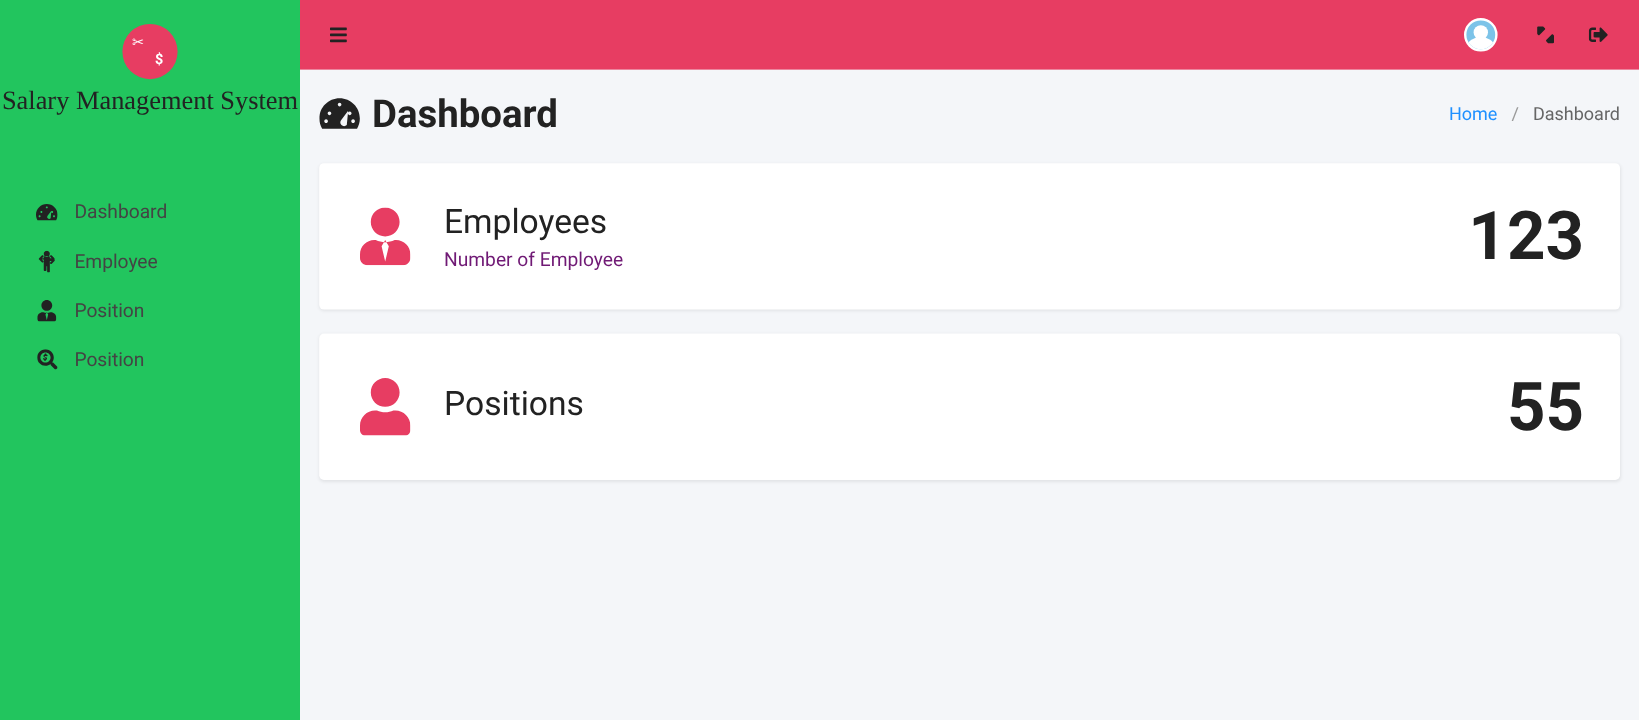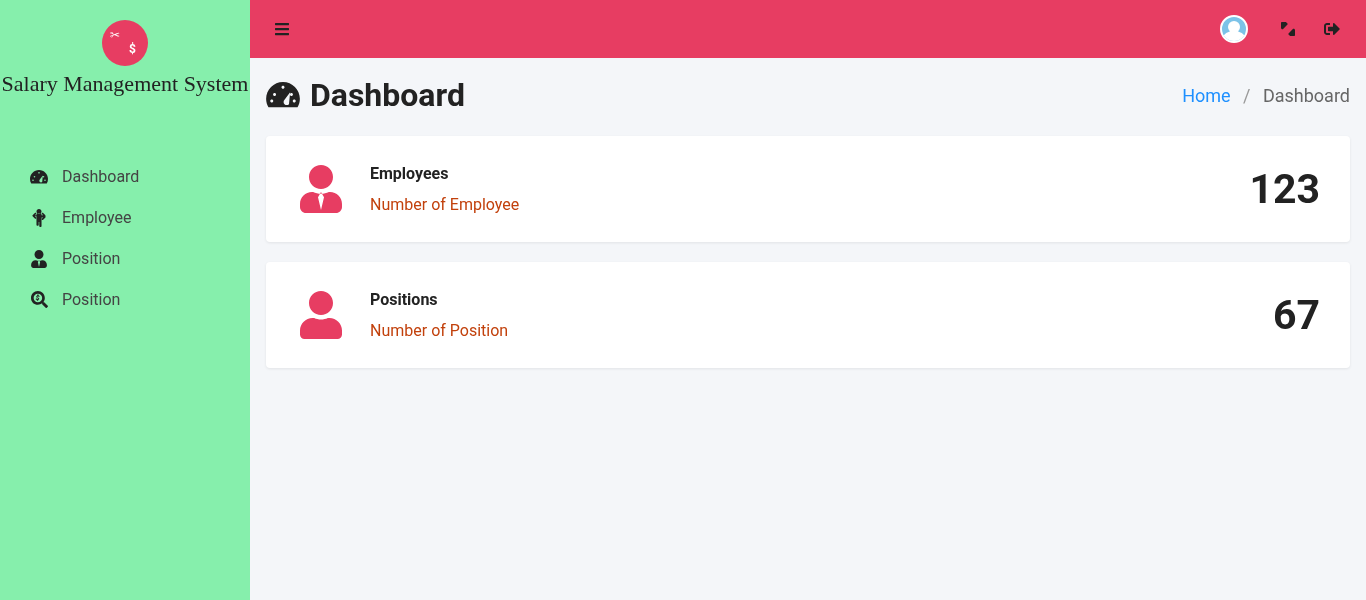--- a/index.html
+++ b/index.html
@@ -1,18 +1,18 @@
 <!DOCTYPE html>
 <html><head>
   <meta charset="utf-8">
   <style>
     * { margin: 0; padding: 0; box-sizing: border-box; }
     body { font-family: -apple-system, BlinkMacSystemFont, "Segoe UI", Roboto, Helvetica, Arial, sans-serif; background: #f4f6f9; width: 1366px; height: 600px; overflow: hidden; display: flex; }
     
-    .sidebar { width: 250px; height: 600px; background: #86efac; flex-shrink: 0; }
+    .sidebar { width: 250px; height: 600px; background: #22c55e; flex-shrink: 0; }
     
     .logo-area { padding: 20px 0 30px; text-align: center; }
     .logo-circle { width: 46px; height: 46px; background: #e73d62; border-radius: 50%; margin: 0 auto 6px; display: flex; align-items: center; justify-content: center; color: #fff; font-size: 13px; position: relative; }
     .logo-circle::before { content: "✂"; position: absolute; font-size: 12px; top: 8px; left: 8px; }
     .logo-circle::after { content: "$"; position: absolute; font-size: 12px; bottom: 10px; right: 12px; font-weight: bold; }
     .logo-text { font-family: "Brush Script MT", cursive; font-size: 22px; line-height: 1.1; color: #222; }
     
     .nav-list { list-style: none; padding: 30px 0 0; }
     .nav-item { display: flex; align-items: center; padding: 11px 30px; color: #444; font-size: 16px; cursor: pointer; }
     .nav-icon { width: 18px; height: 18px; margin-right: 14px; display: inline-flex; align-items: center; justify-content: center; }
@@ -26,30 +26,30 @@
     .avatar::before { content:""; position:absolute; width:12px; height:12px; background:#fff; border-radius:50%; top:4px; left:50%; transform:translateX(-50%); }
     .avatar::after { content:""; position:absolute; width:22px; height:14px; background:#fff; border-radius:50% 50% 0 0; bottom:-4px; left:50%; transform:translateX(-50%); }
     .topbar-icon { cursor: pointer; margin-right: 28px; color: #222; }
     .topbar-icon:last-child { margin-right: 10px; }
     
     .content { flex: 1; padding: 18px 16px; overflow: auto; }
     
     .content-header { display: flex; align-items: center; justify-content: space-between; margin-bottom: 22px; }
     .page-title-wrap { display: flex; align-items: center; gap: 10px; }
     .page-title { font-size: 32px; font-weight: 700; color: #222; }
-    .breadcrumb { font-size: 18px; color: #666; }
+    .breadcrumb { font-size: 15px; color: #666; }
     .breadcrumb a { color: #1e90ff; text-decoration: none; }
     .bc-sep { margin: 0 8px; color: #999; }
     
     .card { background: #fff; border-radius: 4px; box-shadow: 0 1px 3px rgba(0,0,0,0.08); padding: 28px 30px; margin-bottom: 20px; display: flex; align-items: center; }
     .card-icon { width: 50px; margin-right: 24px; color: #e73d62; display: flex; align-items: center; justify-content: center; }
     .card-text { flex: 1; }
-    .card-title { font-size: 16px; font-weight: 700; color: #222; margin-bottom: 6px; }
-    .card-sub { font-size: 16px; color: #c2410c; margin-top: 12px; }
-    .card-value { font-size: 41px; font-weight: 700; color: #222; margin-left: auto; }
+    .card-title { font-size: 28px; font-weight: 400; color: #222; margin-bottom: 6px; }
+    .card-sub { font-size: 16px; color: #701a75; }
+    .card-value { font-size: 56px; font-weight: 700; color: #222; margin-left: auto; }
     
     svg { display: block; }
   </style>
 </head>
 <body>
 
 <aside class="sidebar">
   <div class="logo-area">
     <div class="logo-circle"></div>
     <div class="logo-text">Salary Management System</div>
@@ -142,18 +142,17 @@
     </div>
 
     <div class="card">
       <div class="card-icon">
         <svg width="42" height="48" viewBox="0 0 448 512" fill="#e73d62">
             <path d="M224 256c71 0 128-57 128-128S295 0 224 0 96 57 96 128s57 128 128 128zm89.6 32h-16.7c-22.2 10.2-46.9 16-72.9 16s-50.6-5.8-72.9-16h-16.7C60.2 288 0 348.2 0 422.4V464c0 26.5 21.5 48 48 48h352c26.5 0 48-21.5 48-48v-41.6c0-74.2-60.2-134.4-134.4-134.4z"></path>
           </svg>
       </div>
       <div class="card-text">
         <div class="card-title">Positions</div>
-        <div class="card-sub">Number of Position</div>
       </div>
-      <div class="card-value">67</div>
+      <div class="card-value">55</div>
     </div>
   </section>
 </div>
 
 </body></html>

